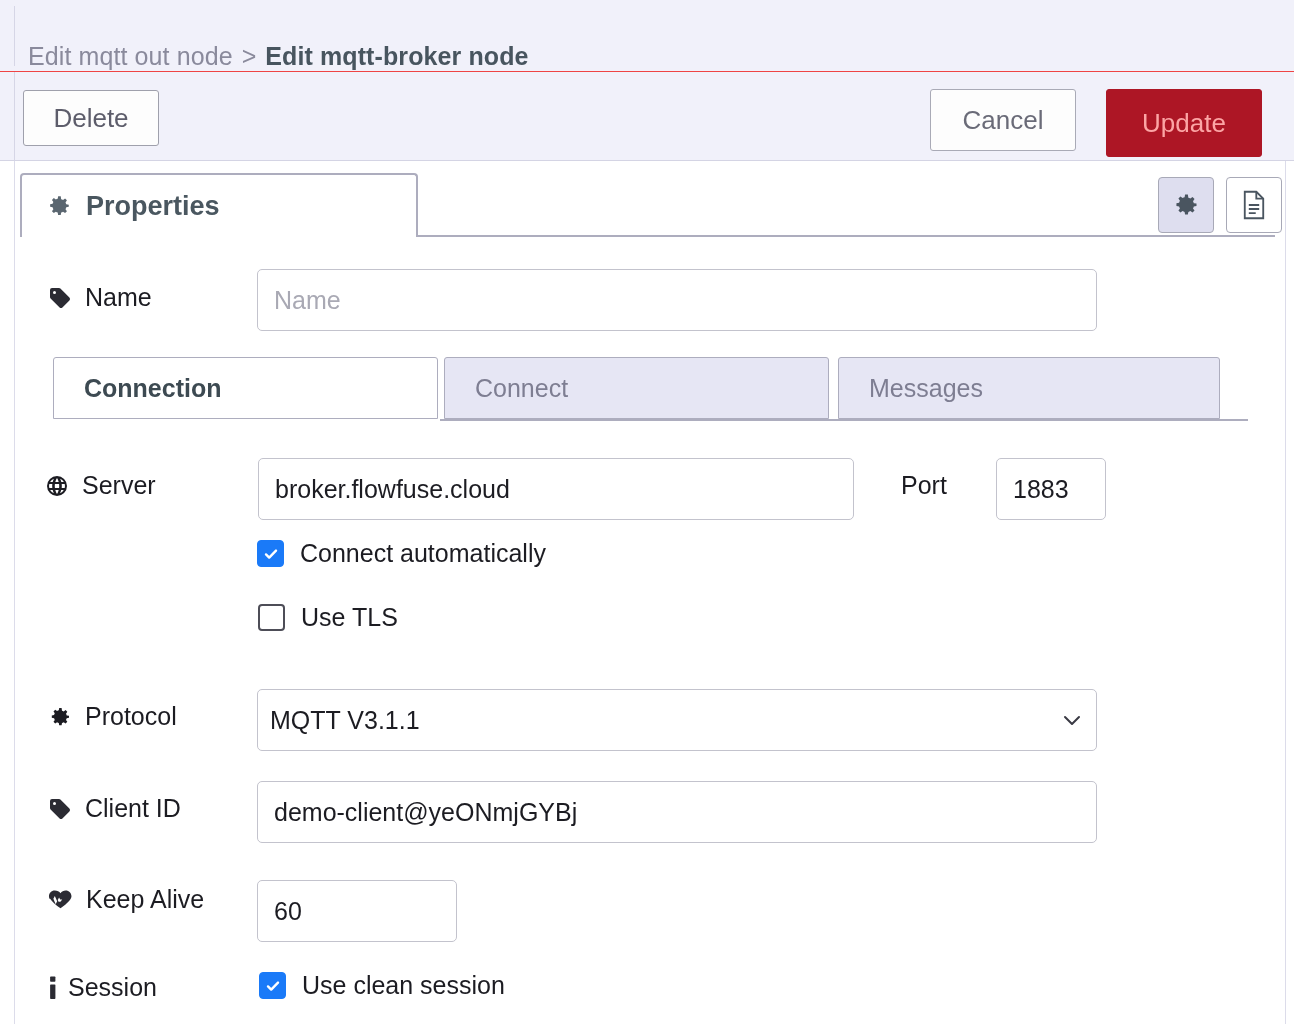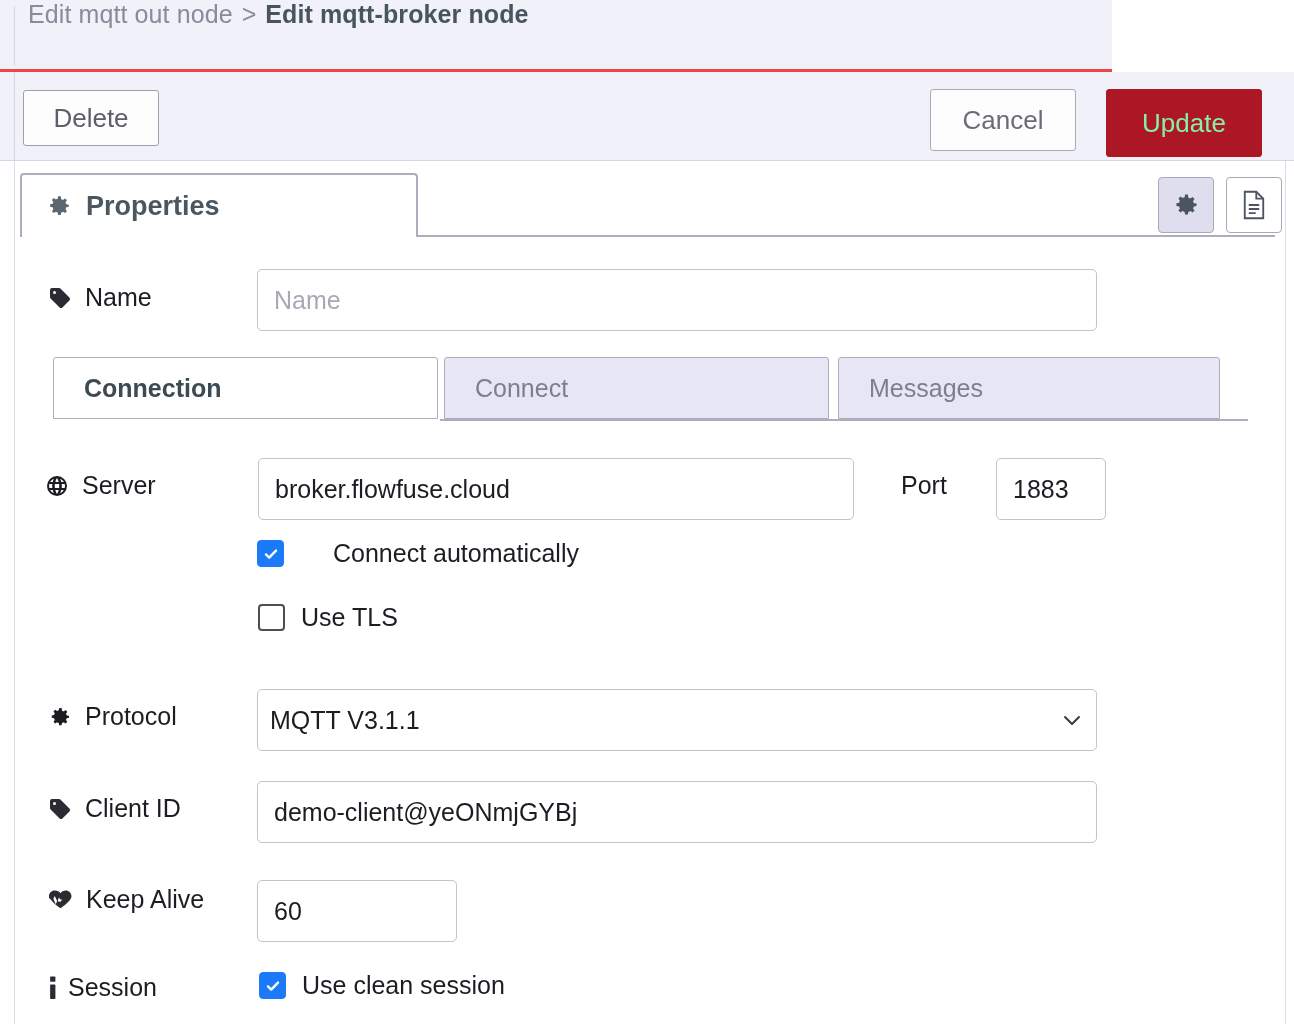--- a/index.html
+++ b/index.html
@@ -15,25 +15,25 @@
     position: relative;
     width: 1294px;
     height: 1024px;
     background: #ffffff;
   }
 
   
   .breadcrumb-bar {
     position: absolute;
     left: 0; top: 0;
-    width: 1112px; height: 72px;
+    width: 1294px; height: 72px;
     background: #f1f1fa;
-    border-bottom: 3px solid #ef4444;
-    display: flex;
-    align-items: flex-start;
+    border-bottom: 1px solid #ef4444;
+    display: flex;
+    align-items: flex-end;
     padding-left: 28px;
   }
   .breadcrumb-bar::before {
     content: "";
     position: absolute;
     left: 14px; top: 6px;
     width: 1px; height: 60px;
     background: #d6d6e6;
   }
   .crumb-prev {
@@ -92,21 +92,21 @@
     border: 1px solid #a9aab6;
     font-size: 26px;
     color: #6a6b78;
   }
   .btn-update {
     left: 1106px; top: 17px;
     width: 156px; height: 68px;
     background: #ad1625;
     border: 1px solid #ad1625;
     font-size: 26px;
-    color: #86efac;
+    color: #fca5a5;
   }
 
   
   .panel {
     position: absolute;
     left: 0; top: 161px;
     width: 1294px; height: 863px;
     background: #ffffff;
   }
   .panel-left-rule {
@@ -357,21 +357,21 @@
           </span>
           <span class="lbl-text">Server</span>
         </div>
         <input class="field" style="left: 258px; top: 9px; width: 596px; height: 62px;" value="broker.flowfuse.cloud">
         <div class="row-label" style="left:901px; top:22px;">
           <span class="lbl-text" style="margin-left:0;">Port</span>
         </div>
         <input class="field" style="left: 996px; top: 9px; width: 110px; height: 62px;" value="1883">
       </div>
 
-      <div class="cbrow" style="left:257px; top:300px;gap:33px;">
+      <div class="cbrow" style="left:257px; top:300px;">
         <span class="cbox on">
           <svg class="tick" viewBox="0 0 16 16" fill="none" stroke="#ffffff" stroke-width="2.4" stroke-linecap="round" stroke-linejoin="round">
             <path d="M3 8.4l3.2 3.2L13 4.6"></path>
           </svg>
         </span>
         <span class="cb-label">Connect automatically</span>
       </div>
 
       <div class="cbrow" style="left:258px; top:364px;">
         <span class="cbox off"></span>

